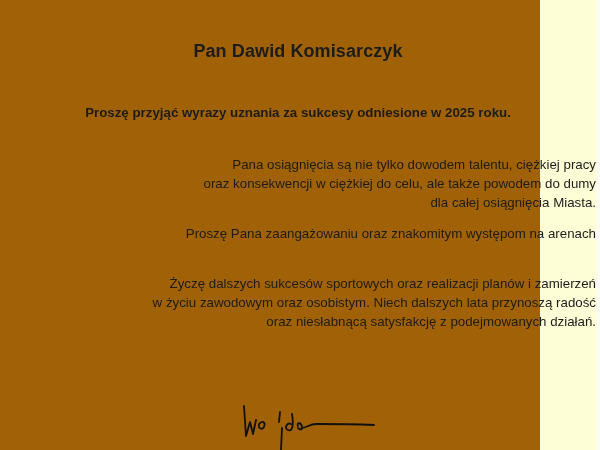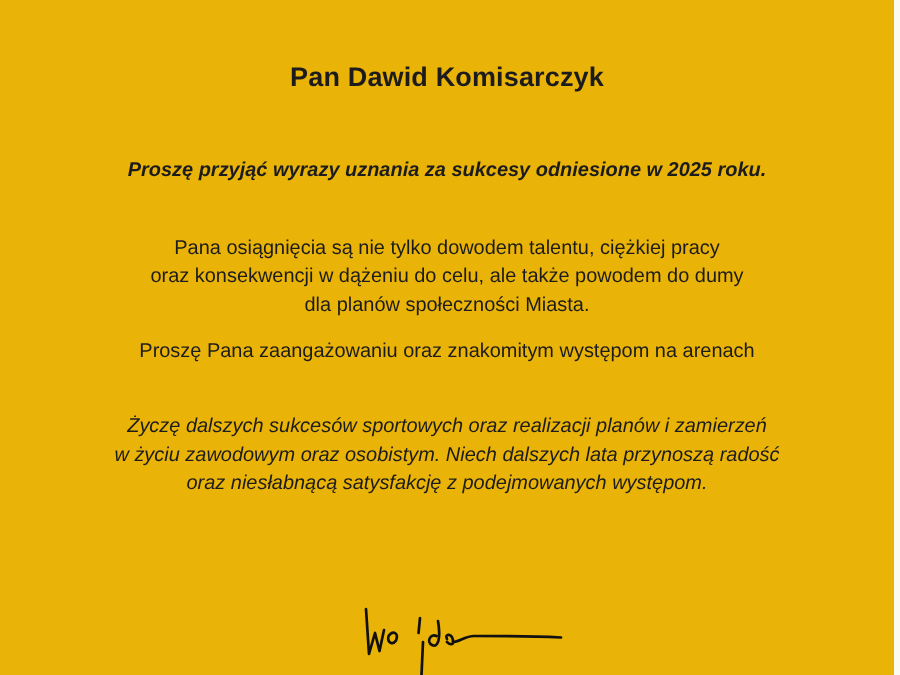--- a/index.html
+++ b/index.html
@@ -11,23 +11,23 @@
       height: 450px;
       overflow: hidden;
       background: #fdfdd6;
       font-family: "Liberation Sans", "DejaVu Sans", sans-serif;
       color: #1c1c1c;
       position: relative;
     }
     .page {
       position: absolute;
       left: 0; top: 0;
-      width: 596px;
+      width: 540px;
       height: 450px;
-      background: #eab308;
+      background: #a16207;
     }
     .right-edge {
       position: absolute;
       right: 0; top: 0;
       width: 4px; height: 450px;
       background: #fbfbf2;
     }
     .recipient {
       position: absolute;
       top: 41px;
@@ -37,33 +37,32 @@
       font-weight: bold;
       letter-spacing: 0.1px;
     }
     .lead {
       position: absolute;
       top: 105px;
       left: 0; width: 596px;
       text-align: center;
       font-size: 13.3px;
       font-weight: bold;
-      font-style: italic;
     }
     .para {
       position: absolute;
       left: 0; width: 596px;
       text-align: center;
       font-size: 13.3px;
       line-height: 19px;
     }
-    .para .line { display: block; white-space: nowrap; }
+    .para .line { display: block; white-space: nowrap; text-align: right; }
     .p1 { top: 155px; }
     .p2 { top: 224px; }
-    .p3 { top: 274px; font-style: italic; }
+    .p3 { top: 274px; }
     .signer {
       position: absolute;
       top: 376px;
       left: 0; width: 596px;
       text-align: center;
       font-size: 14.5px;
       font-weight: bold;
     }
     .signature {
       position: absolute;
@@ -76,32 +75,32 @@
 </head>
 <body>
 
 <div class="page">
   <div class="recipient">Pan Dawid Komisarczyk</div>
 
   <div class="lead">Proszę przyjąć wyrazy uznania za sukcesy odniesione w 2025 roku.</div>
 
   <div class="para p1">
     <span class="line">Pana osiągnięcia są nie tylko dowodem talentu, ciężkiej pracy</span>
-    <span class="line">oraz konsekwencji w dążeniu do celu, ale także powodem do dumy</span>
-    <span class="line">dla planów społeczności Miasta.</span>
+    <span class="line">oraz konsekwencji w ciężkiej do celu, ale także powodem do dumy</span>
+    <span class="line">dla całej osiągnięcia Miasta.</span>
   </div>
 
   <div class="para p2">
     <span class="line">Proszę Pana zaangażowaniu oraz znakomitym występom na arenach</span>
   </div>
 
   <div class="para p3">
     <span class="line">Życzę dalszych sukcesów sportowych oraz realizacji planów i zamierzeń</span>
     <span class="line">w życiu zawodowym oraz osobistym. Niech dalszych lata przynoszą radość</span>
-    <span class="line">oraz niesłabnącą satysfakcję z podejmowanych występom.</span>
+    <span class="line">oraz niesłabnącą satysfakcję z podejmowanych działań.</span>
   </div>
 
 
   <svg class="signature" viewBox="0 0 140 48" fill="none" stroke="#111" stroke-width="1.8" stroke-linecap="round" stroke-linejoin="round">
 
     <path d="M8 4 L10 34 L14 20 L17 32 L20 18"></path>
 
     <path d="M23 22 C26 18, 30 20, 28 25 C26 28, 22 27, 23 22"></path>
 
     <path d="M44 10 L43 20"></path>

